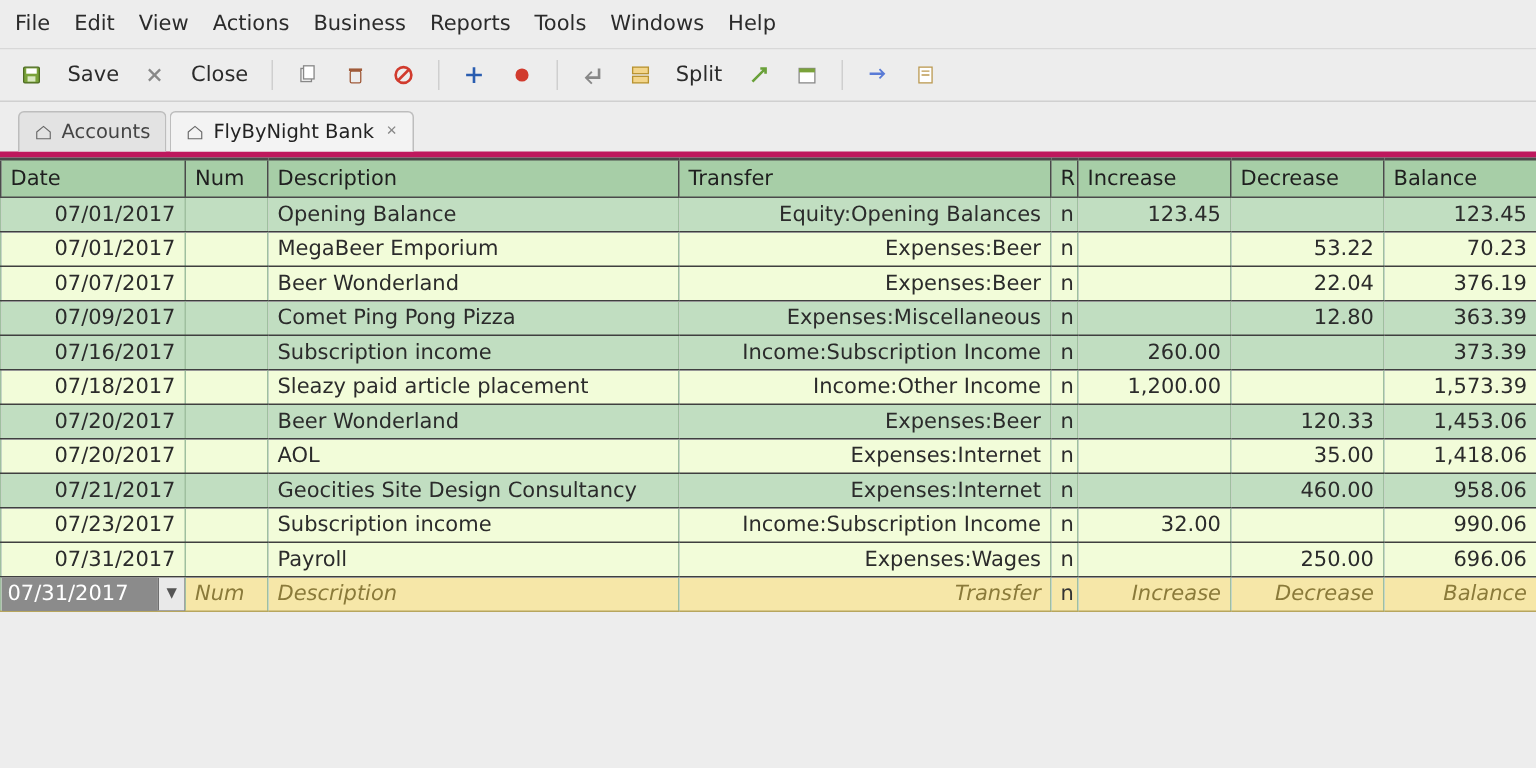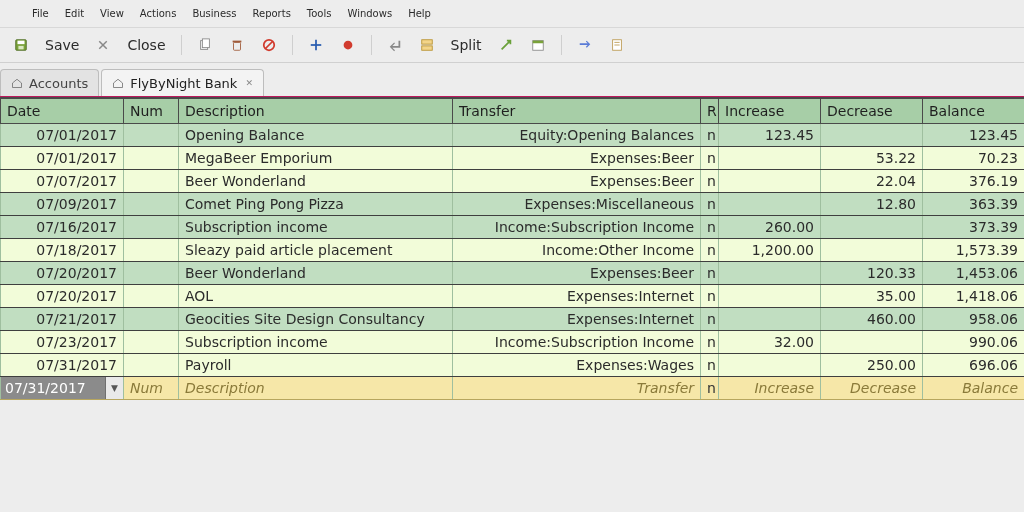--- a/index.html
+++ b/index.html
@@ -9,24 +9,24 @@
     background: #ededed;
     color: #2b2b2b;
     width: 1024px;
     height: 512px;
     overflow: hidden;
   }
   
   .menubar {
     display: flex;
     gap: 0;
-    padding: 4px 24px;
+    padding: 4px 2px;
     background: #ededed;
     border-bottom: 1px solid #d8d8d8;
-    font-size: 10px;
+    font-size: 14px;
   }
   .menubar .menu-item {
     padding: 4px 8px;
     cursor: default;
   }
   
   .toolbar {
     display: flex;
     align-items: center;
     gap: 6px;
@@ -47,21 +47,21 @@
     width: 1px;
     height: 20px;
     background: #cfcfcf;
     margin: 0 4px;
   }
   .icon { display: inline-flex; align-items: center; justify-content: center; width: 16px; height: 16px; }
   
   .tabbar {
     display: flex;
     align-items: flex-end;
-    padding: 6px 4px 0 0;
+    padding: 6px 4px 0 12px;
     background: #ededed;
     gap: 2px;
   }
   .tab {
     display: inline-flex;
     align-items: center;
     gap: 4px;
     padding: 5px 10px 5px 8px;
     border: 1px solid #bdbdbd;
     border-bottom: none;
@@ -75,21 +75,21 @@
     background: #f3f3f3;
     color: #222;
   }
   .tab .close {
     font-size: 9px;
     color: #888;
     padding-left: 4px;
   }
   
   .register {
-    border-top: 1px solid #be185d;
+    border-top: 4px solid #be185d;
   }
   table.ledger {
     border-collapse: collapse;
     width: 1024px;
     table-layout: fixed;
   }
   table.ledger th {
     background: #a7cea7;
     border: 1px solid #4a4a4a;
     border-top: 2px solid #4a4a4a;

